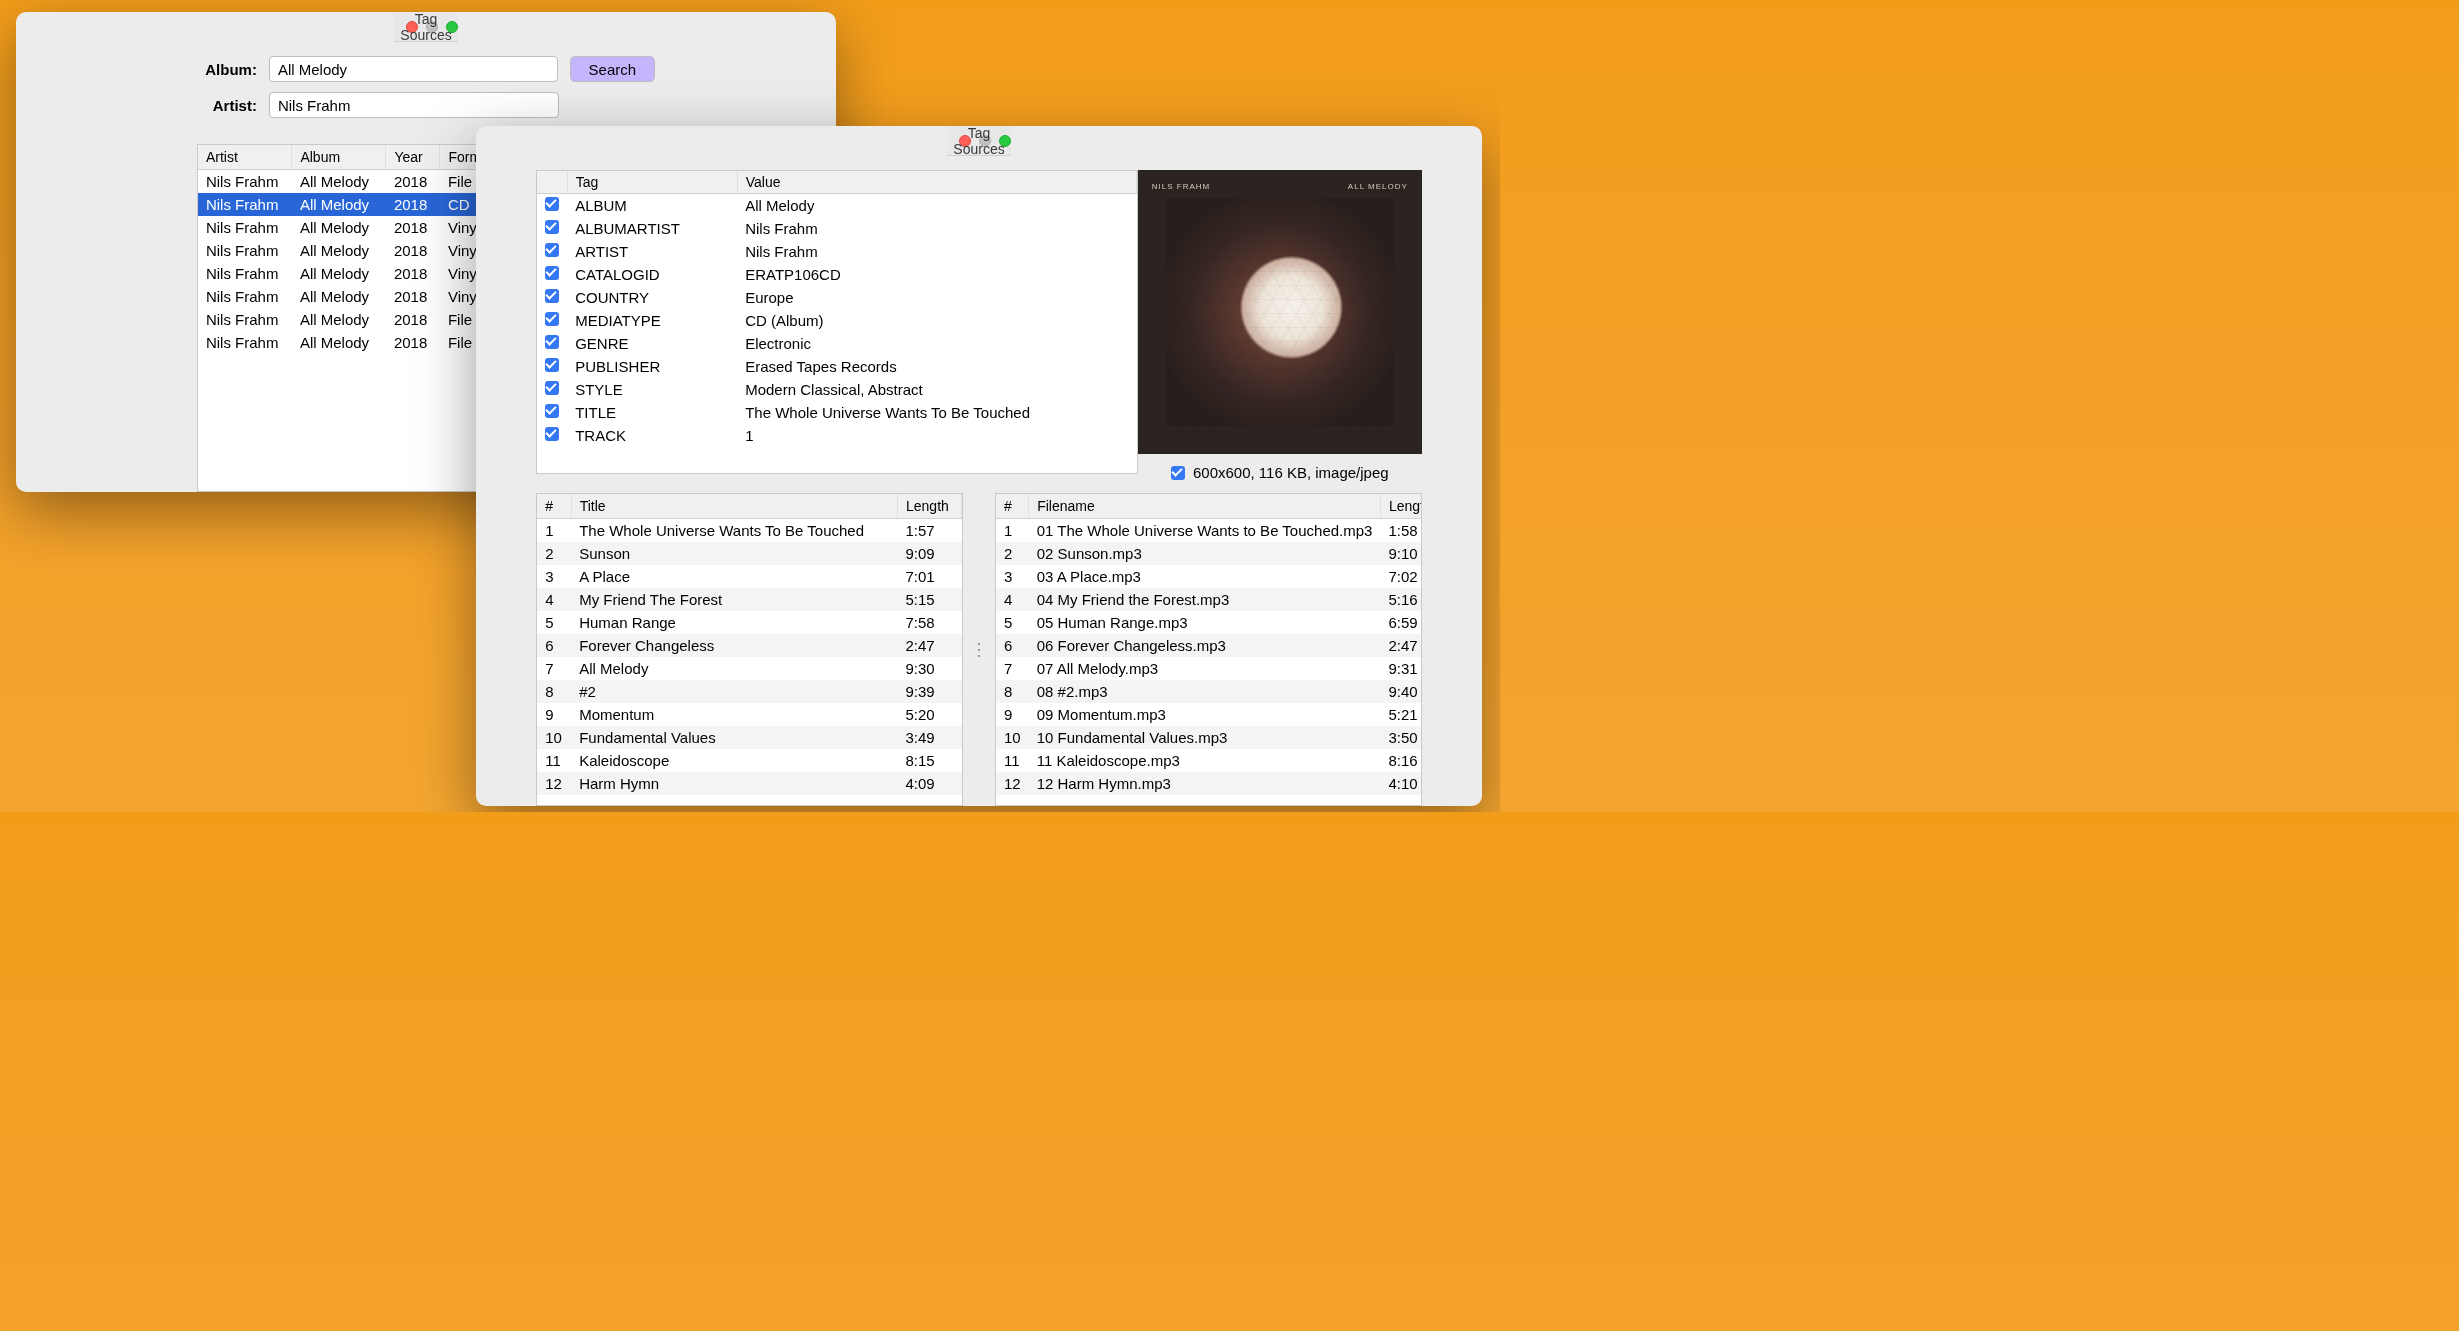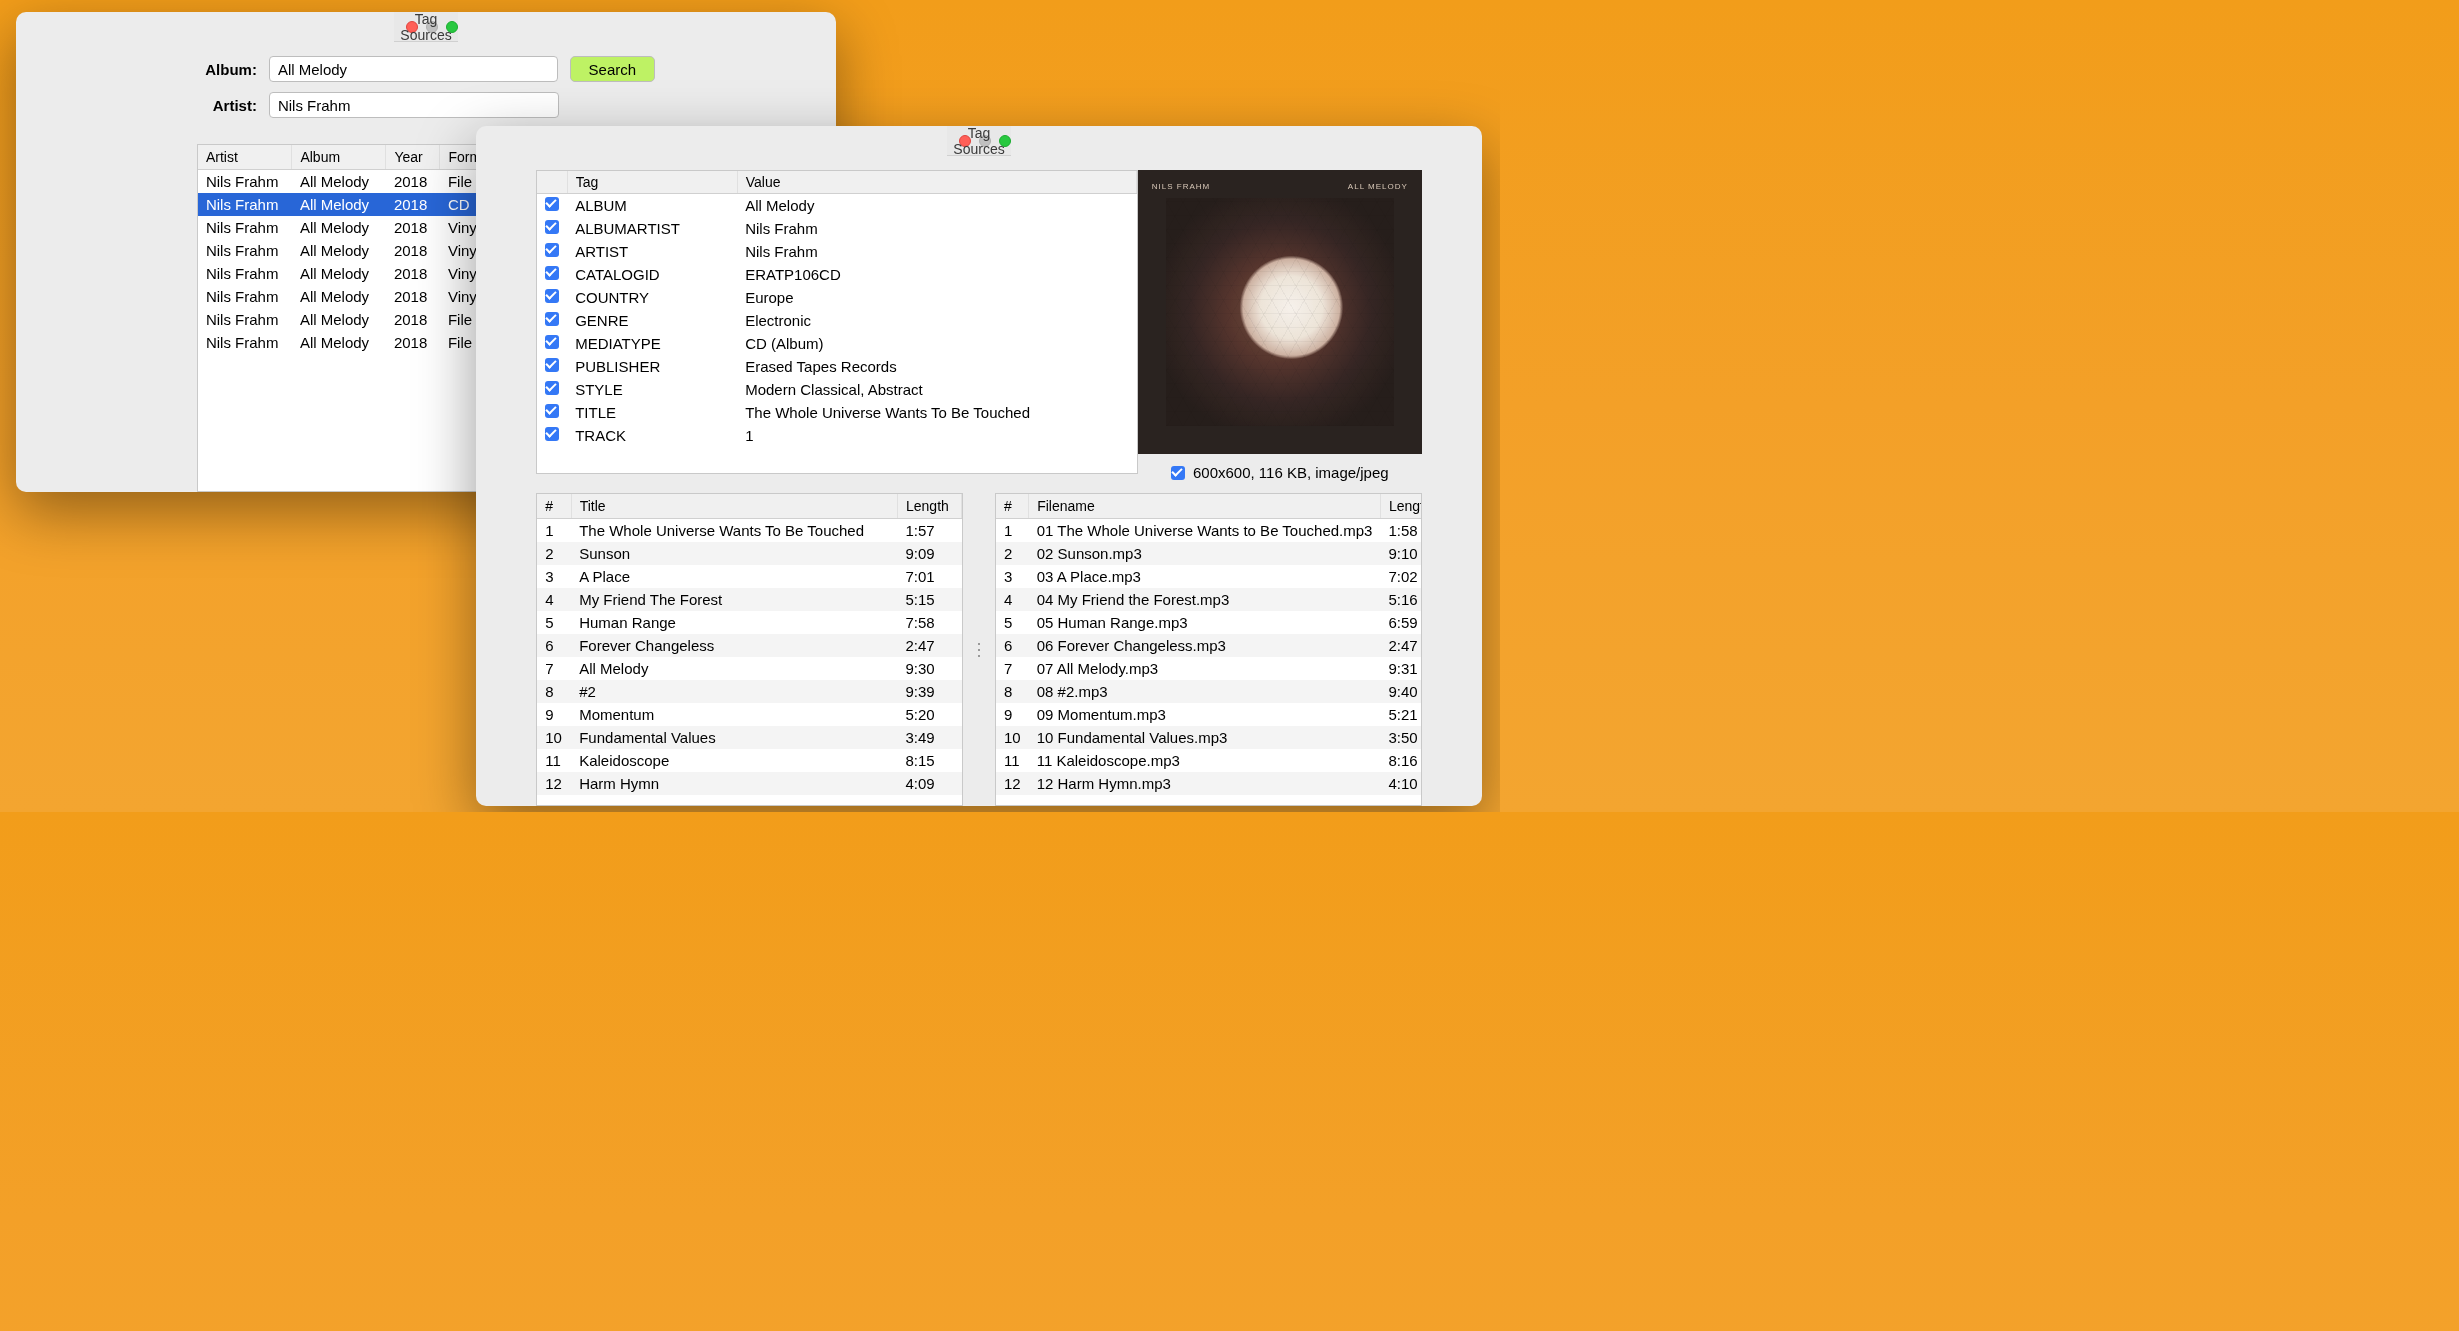--- a/index.html
+++ b/index.html
@@ -57,21 +57,21 @@
   .win1 { left: 16px; top: 12px; width: 820px; height: 480px; }
   .win1-body { padding: 14px 18px 0 18px; flex: 1; display: flex; flex-direction: column; }
   .formrow { display: flex; align-items: center; gap: 12px; margin-bottom: 10px; }
   .formrow label { width: 60px; text-align: right; font-weight: 600; font-size: 15px; }
   .formrow input[type=text] {
     flex: 1; height: 26px; border: 1px solid #bdbdbd; border-radius: 4px;
     padding: 0 8px; font-size: 15px; background: #fff;
   }
   .formrow button {
     height: 26px; padding: 0 18px; border: 1px solid #bdbdbd;
-    border-radius: 5px; background: #bef264; font-size: 15px;
+    border-radius: 5px; background: #c4b5fd; font-size: 15px;
   }
 
   .results-table {
     margin-top: 16px;
     border: 1px solid #c9c9c9;
     background: #fff;
     flex: 1;
     overflow: hidden;
   }
   table { width: 100%; border-collapse: collapse; font-size: 15px; }
@@ -296,27 +296,27 @@
                 <td>CATALOGID</td>
                 <td>ERATP106CD</td>
               </tr>
               <tr>
                 <td class="chkcell"><span class="chk"></span></td>
                 <td>COUNTRY</td>
                 <td>Europe</td>
               </tr>
               <tr>
                 <td class="chkcell"><span class="chk"></span></td>
+                <td>MEDIATYPE</td>
+                <td>CD (Album)</td>
+              </tr>
+              <tr>
+                <td class="chkcell"><span class="chk"></span></td>
                 <td>GENRE</td>
                 <td>Electronic</td>
-              </tr>
-              <tr>
-                <td class="chkcell"><span class="chk"></span></td>
-                <td>MEDIATYPE</td>
-                <td>CD (Album)</td>
               </tr>
               <tr>
                 <td class="chkcell"><span class="chk"></span></td>
                 <td>PUBLISHER</td>
                 <td>Erased Tapes Records</td>
               </tr>
               <tr>
                 <td class="chkcell"><span class="chk"></span></td>
                 <td>STYLE</td>
                 <td>Modern Classical, Abstract</td>

